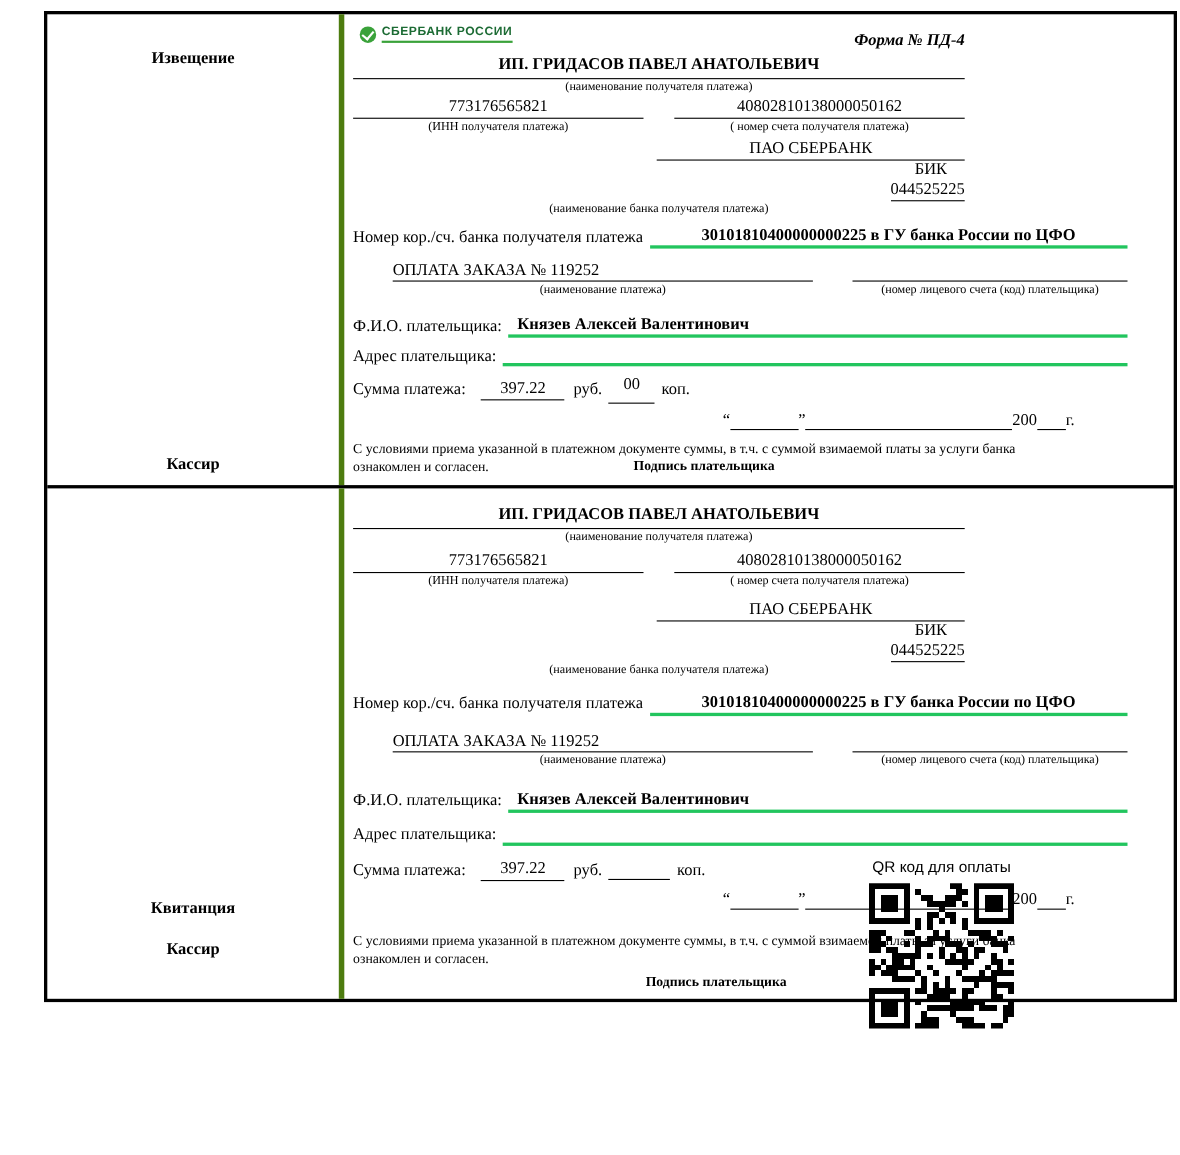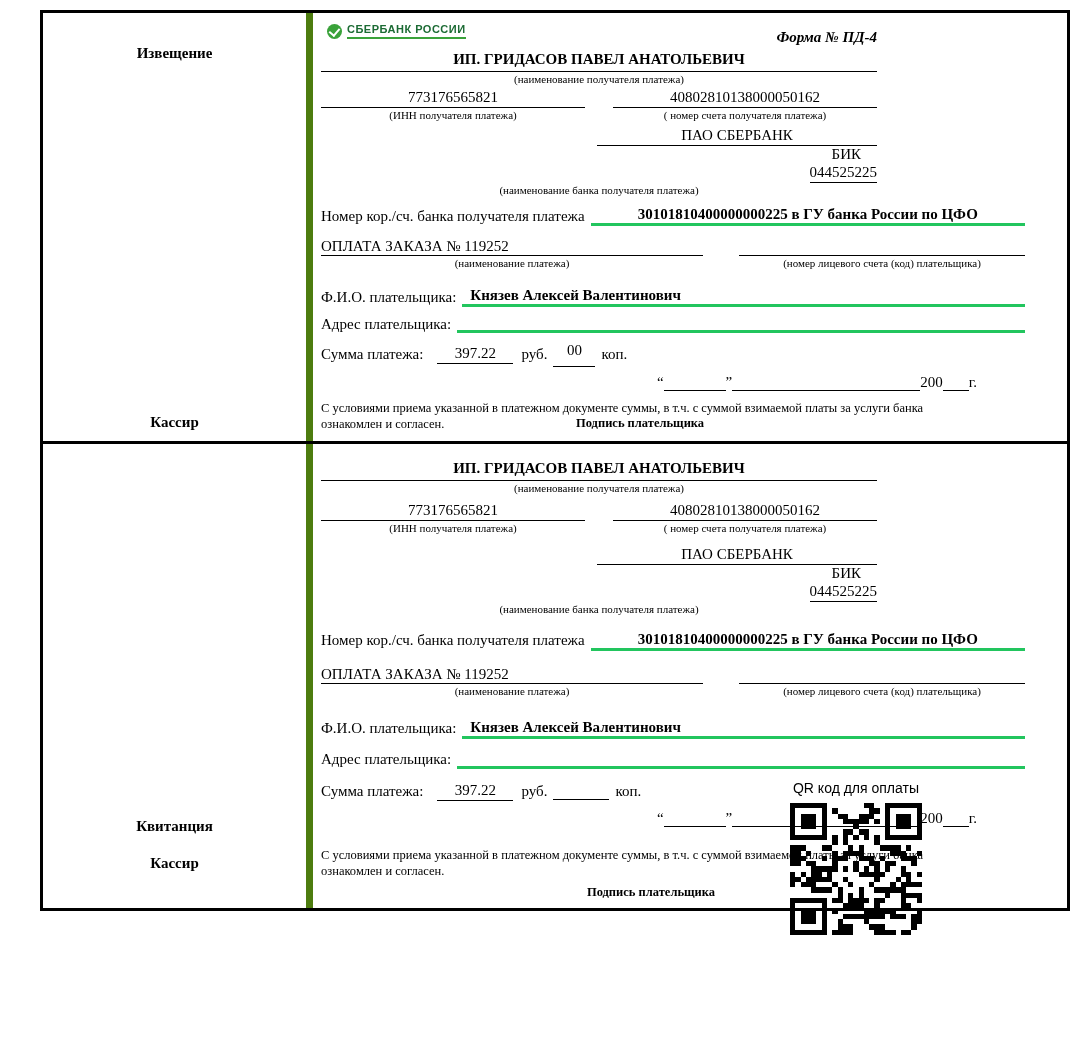--- a/index.html
+++ b/index.html
@@ -14,21 +14,21 @@
 
   .form-table {
     position: absolute; left: 40px; top: 10px; width: 1030px;
     border: 3px solid #000;
   }
   .section { display: flex; }
   .section-receipt { border-top: 3px solid #000; }
 
   .left-cell {
     flex: 0 0 270px; width: 270px;
-    border-right: 7px solid #4d7c0f;
+    border-right: 5px solid #4d7c0f;
     display: flex; flex-direction: column; align-items: center;
   }
   .section-notice .left-cell { justify-content: space-between; padding: 32px 0 10px; }
   .section-receipt .left-cell { justify-content: flex-end; gap: 20px; padding-bottom: 36px; }
   .left-label { font-weight: bold; font-size: 15px; }
 
   .right-cell { flex: 1; padding: 10px 10px 8px 8px; }
   .section-notice .right-cell { min-height: 352px; }
   .section-receipt .right-cell { min-height: 396px; }
 
@@ -70,21 +70,21 @@
   .bik-field { flex: 1; padding-bottom: 1px; }
 
   .row { display: flex; align-items: center; margin-right: 32px; }
   .row-label { font-size: 15px; white-space: nowrap; padding-right: 6px; }
   .fill { flex: 1; border-bottom: 3px solid #22c55e; min-height: 18px; font-weight: bold; }
   .row-corr { margin-top: 10px; }
   .section-receipt .row-corr { margin-top: 16px; }
 
   .purpose-row { display: flex; align-items: flex-end; margin-right: 32px; margin-top: 12px; }
   .section-receipt .purpose-row { margin-top: 15px; }
-  .purpose-left { width: 382px; }
+  .purpose-left { width: 382px; margin-left: 36px; }
   .purpose-gap { width: 36px; }
   .purpose-right { flex: 1; min-height: 18px; }
   .purpose-captions { display: flex; margin-right: 32px; margin-top: 1px; }
 
   .row-fio { margin-top: 12px; }
   .section-receipt .row-fio { margin-top: 16px; }
   .fio-val { padding-left: 8px; font-size: 15px; }
   .row-address { margin-top: 8px; }
   .section-receipt .row-address { margin-top: 12px; }
   .row-sum { margin-top: 9px; }

